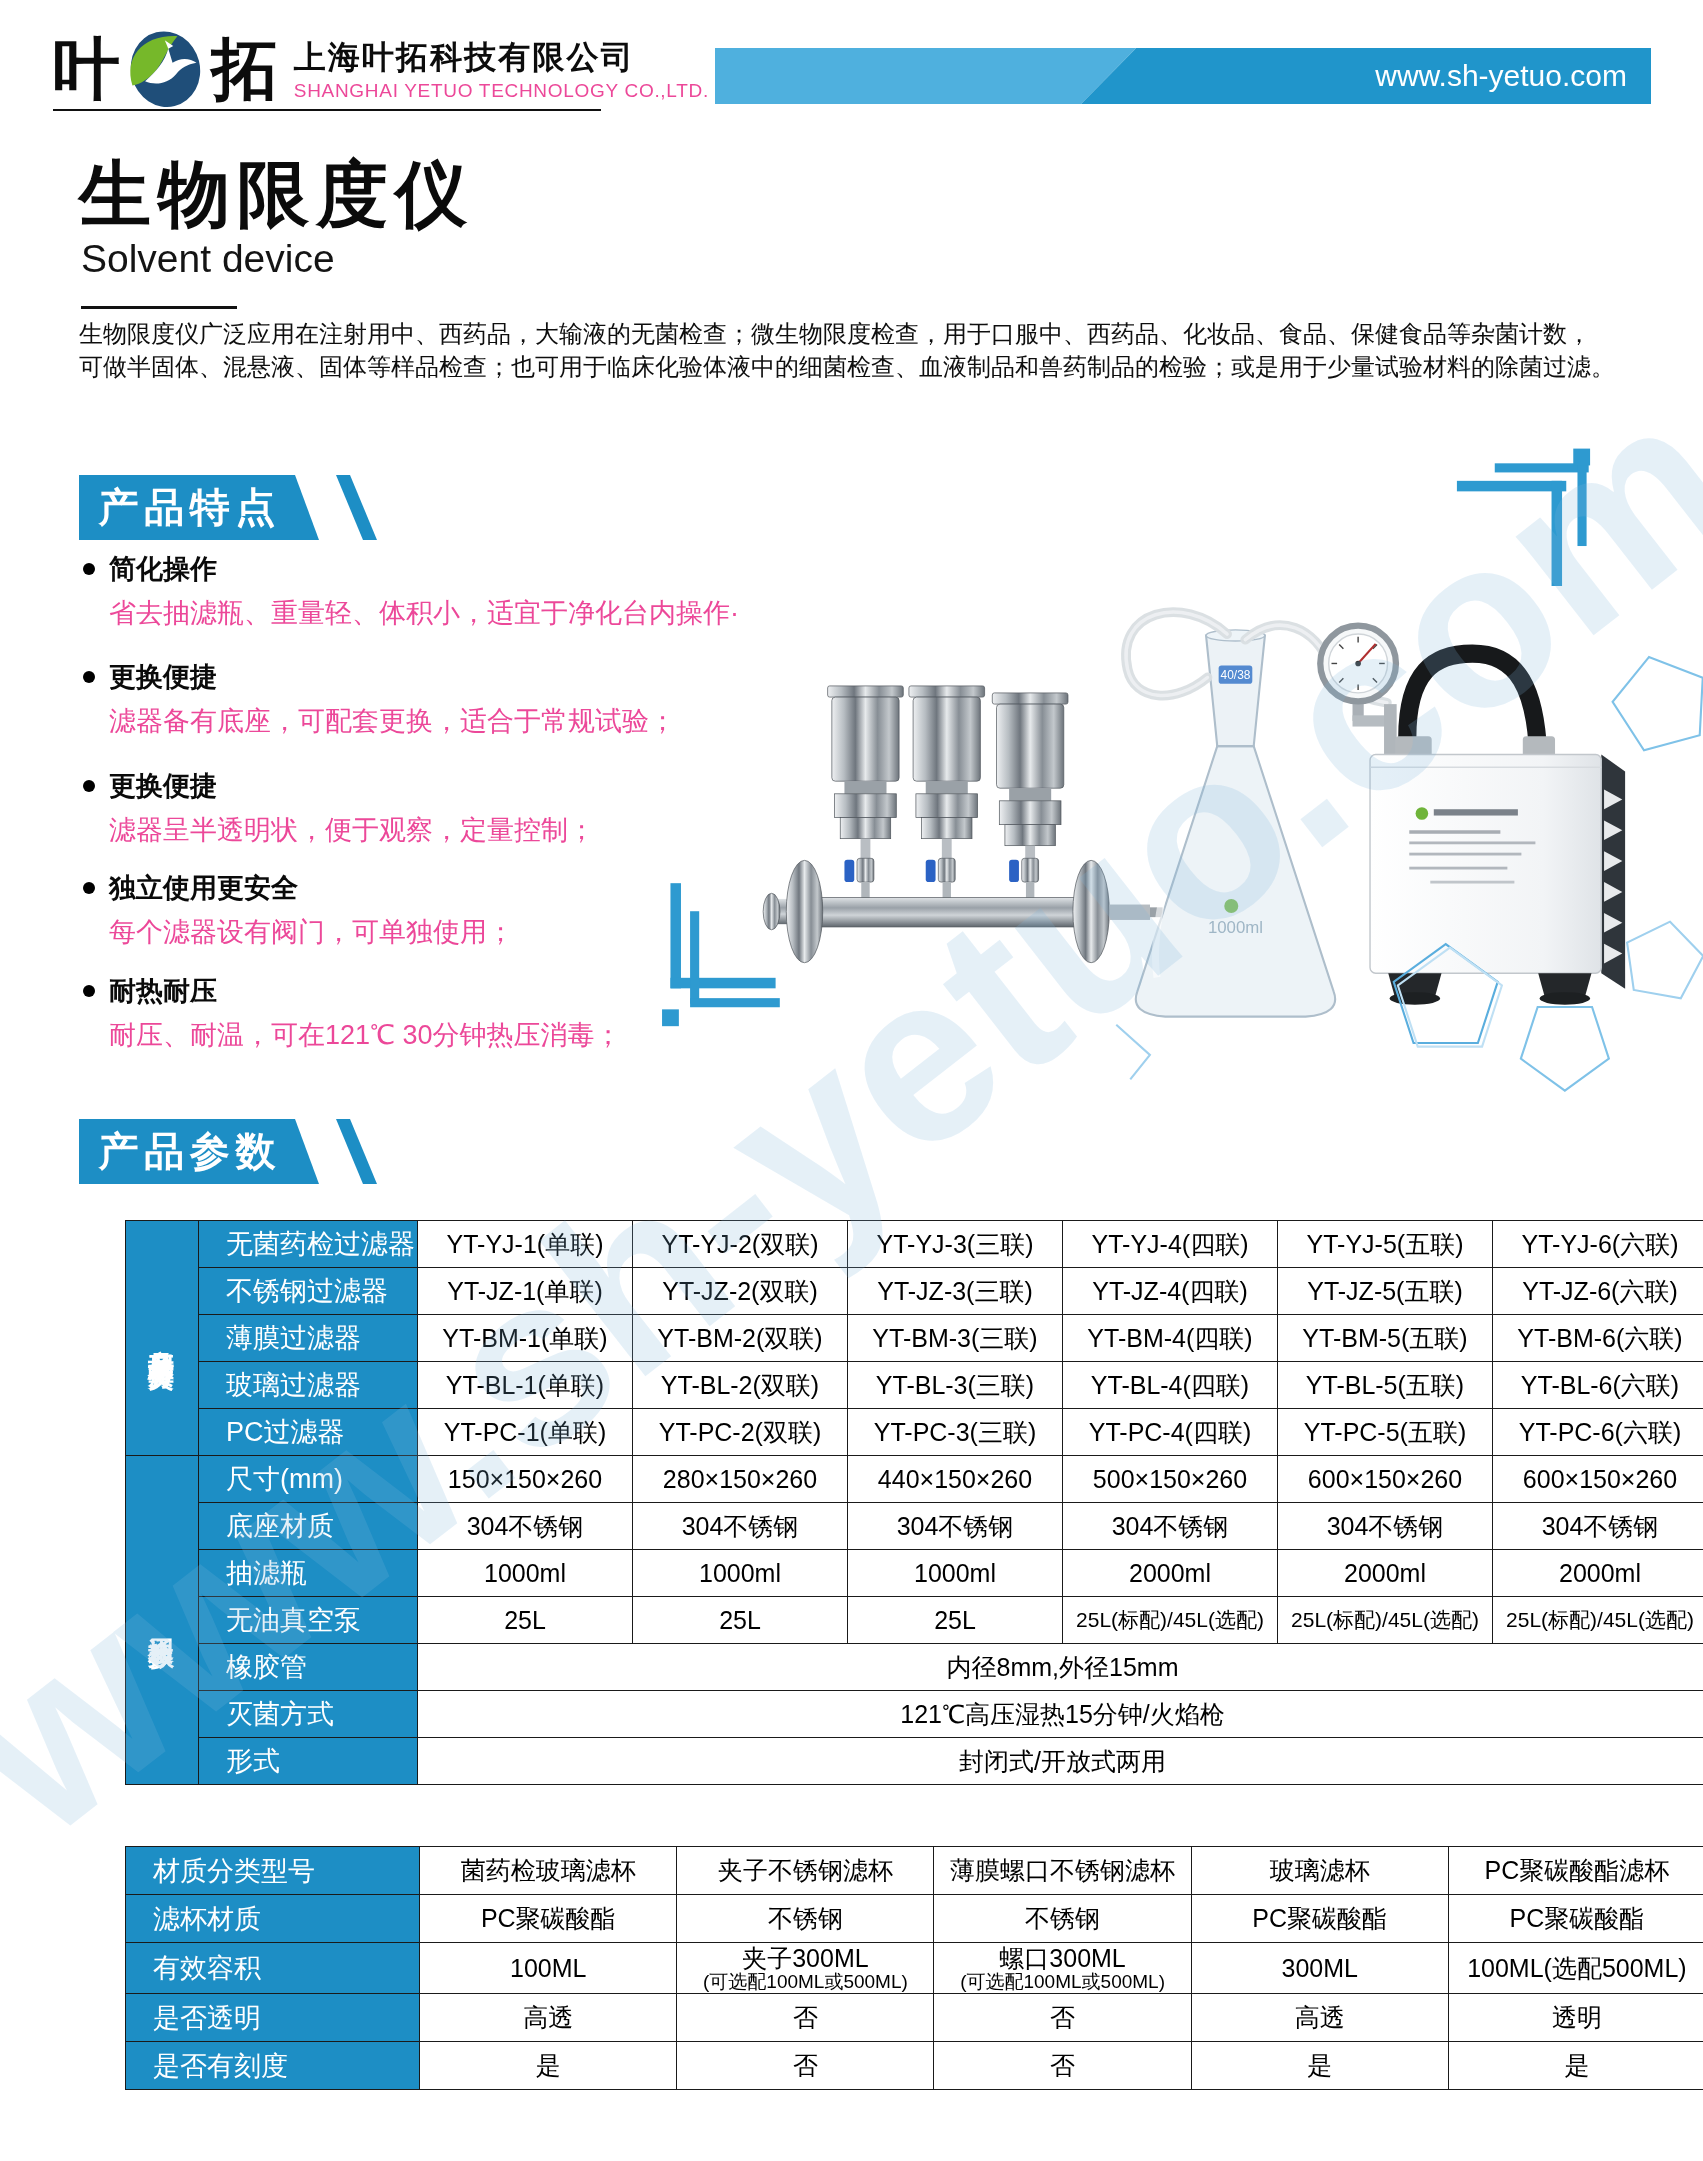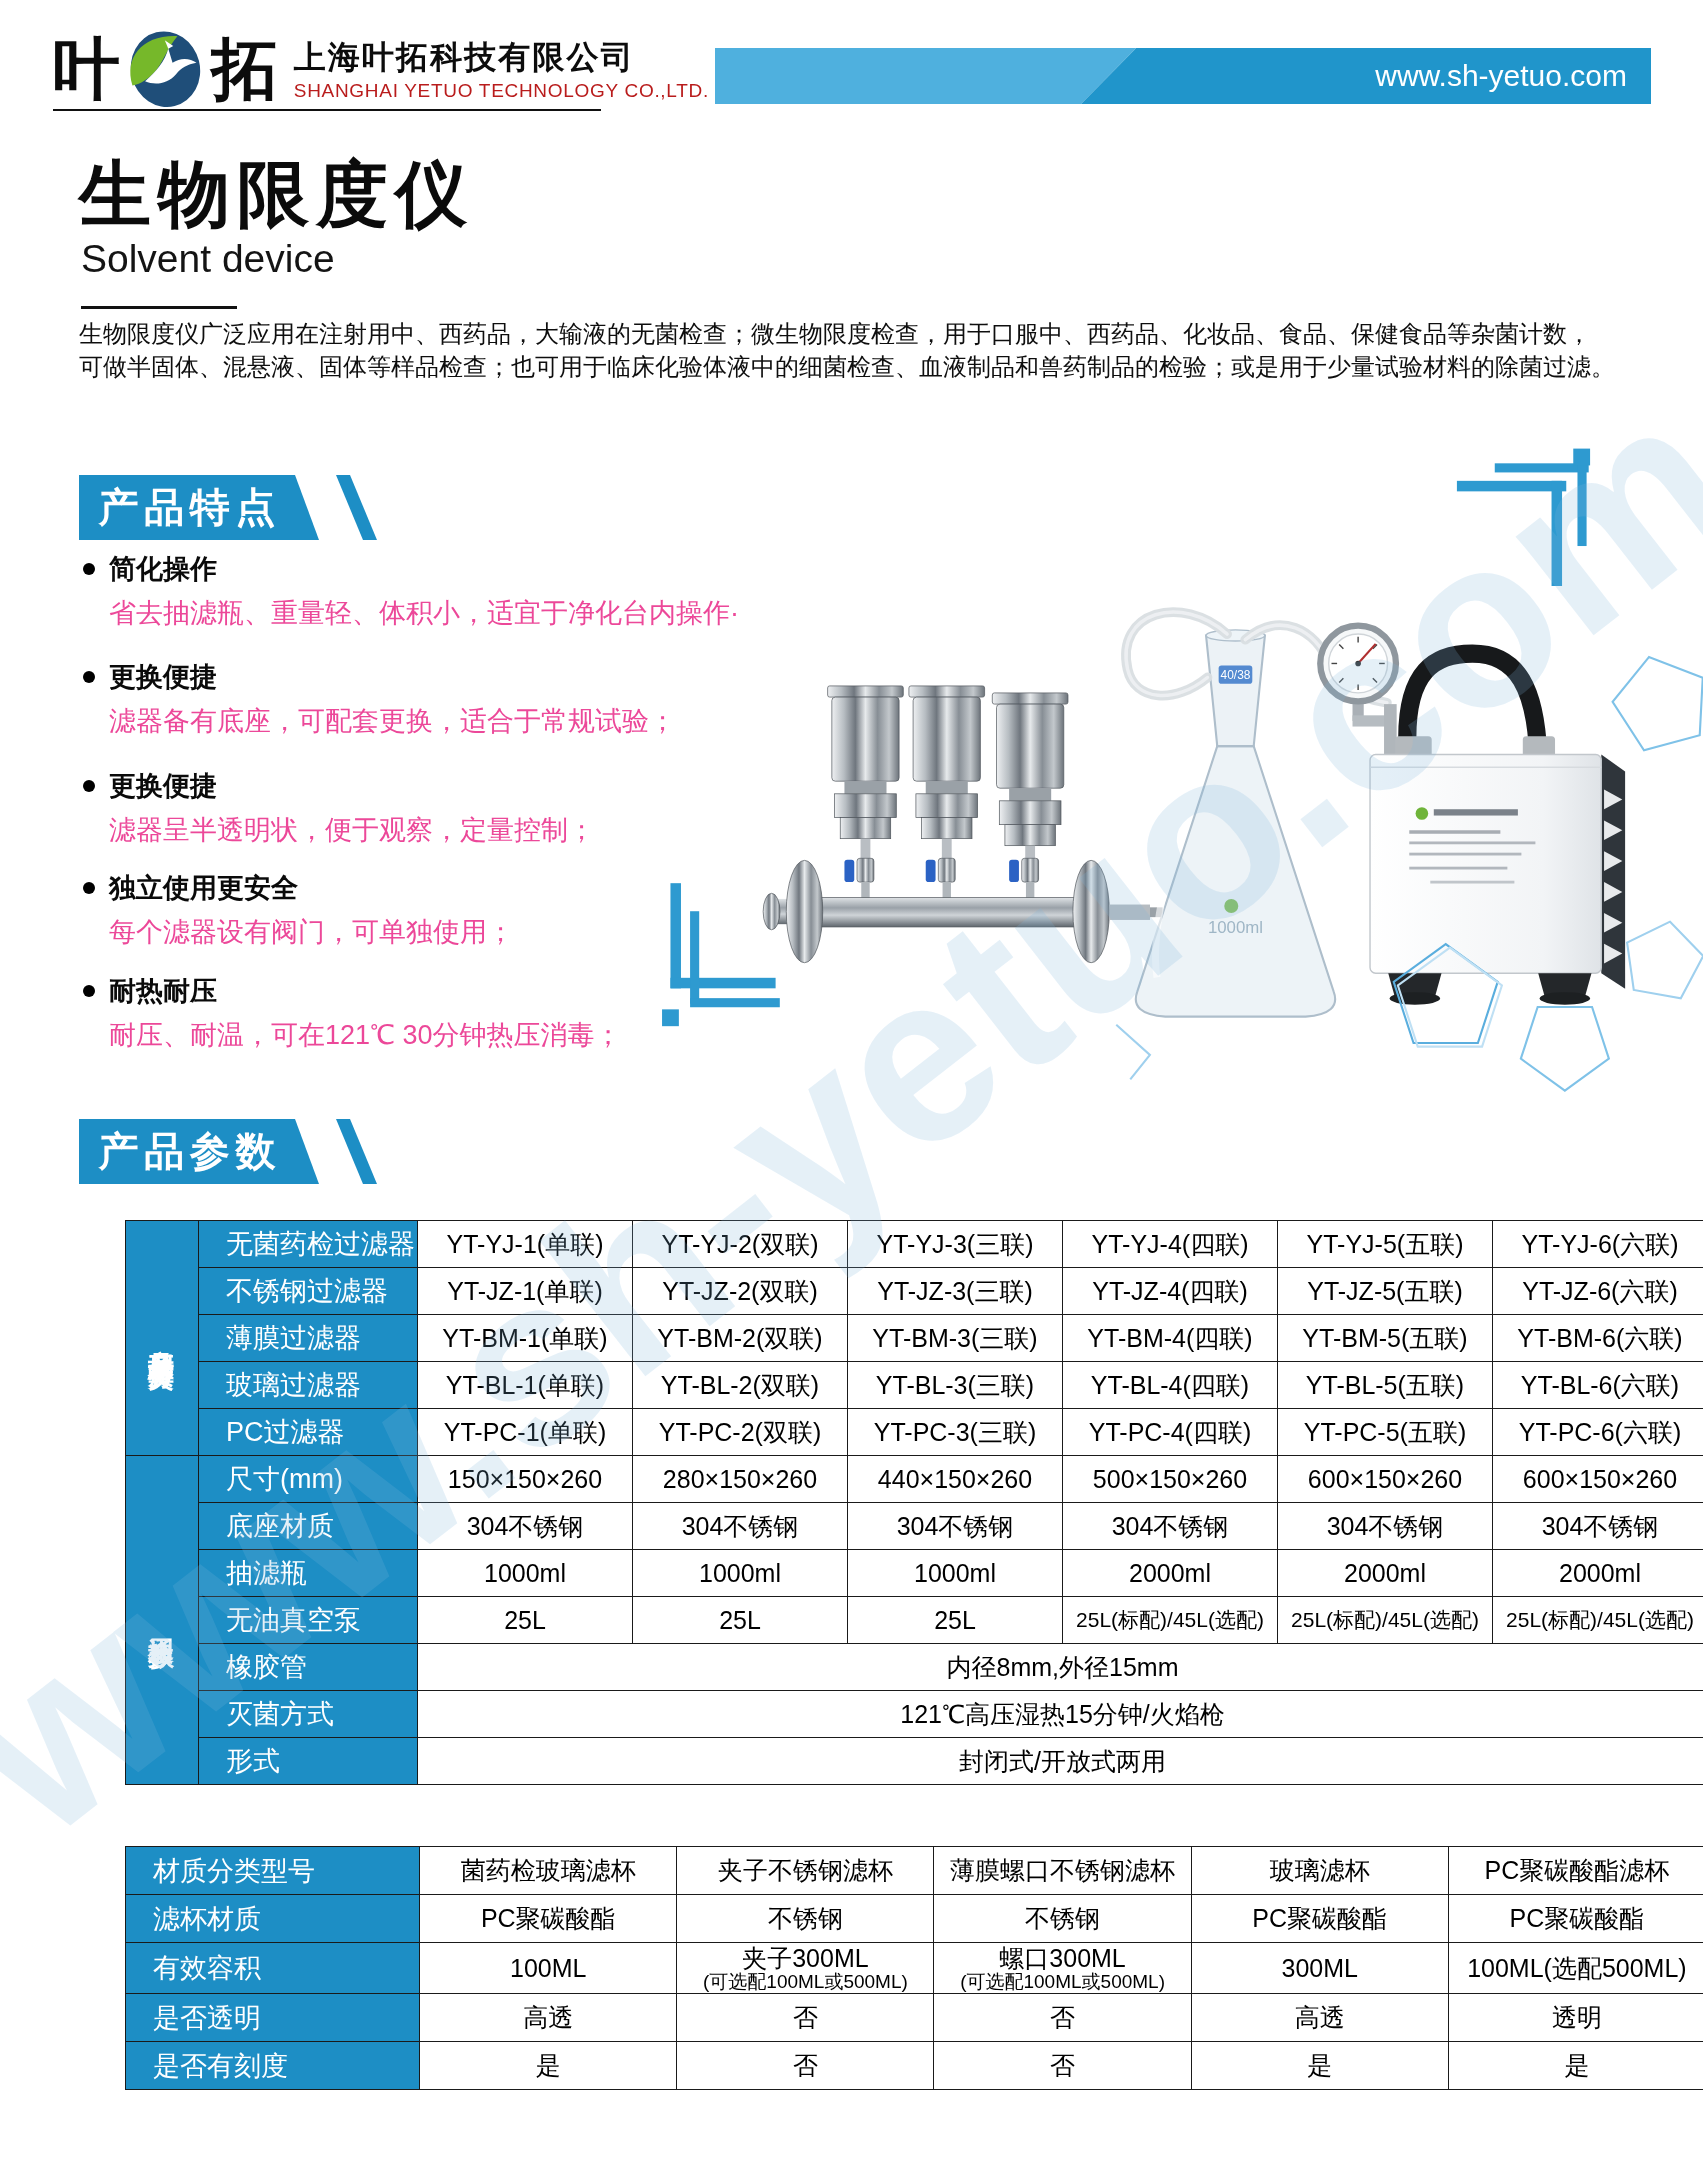--- a/index.html
+++ b/index.html
@@ -7,21 +7,21 @@
     width:1704px;height:2161px;position:relative;background:#ffffff;
     font-family:"Liberation Sans", sans-serif;color:#111;overflow:hidden;
   }
   .abs{position:absolute;}
   
   .logo-row{left:53px;top:29.4px;height:79px;display:flex;align-items:center;z-index:2;}
   .logo-char{font-size:67px;font-weight:bold;color:#0c0c0c;line-height:79px;}
   .logo-mark{margin:0 4.2px;}
   .company{margin-left:15.4px;}
   .company-cn{font-size:32px;font-weight:bold;letter-spacing:2.1px;color:#0c0c0c;}
-  .company-en{font-size:19px;letter-spacing:0.7px;color:#b91c1c;margin-top:0;}
+  .company-en{font-size:19px;letter-spacing:0.7px;color:#ec4899;margin-top:0;}
   .hdr-rule{left:53px;top:109px;width:548px;height:2.1px;background:#111;z-index:2;}
   .banner{left:715px;top:48px;width:936px;height:56px;z-index:2;}
   .banner-light{position:absolute;inset:0;background:#4fb0de;
     clip-path:polygon(0 0,45% 0,39.1% 100%,0 100%);}
   .banner-dark{position:absolute;inset:0;background:#2095cb;
     clip-path:polygon(45% 0,100% 0,100% 100%,39.1% 100%);}
   .banner-url{position:absolute;right:24px;top:0;line-height:56px;font-size:30px;color:#fff;}
   
   .title-cn{left:79px;top:147px;font-size:72px;font-weight:bold;letter-spacing:7px;color:#0b0b0b;z-index:2;}
   .title-en{left:81px;top:237px;font-size:39px;color:#141414;z-index:2;}

